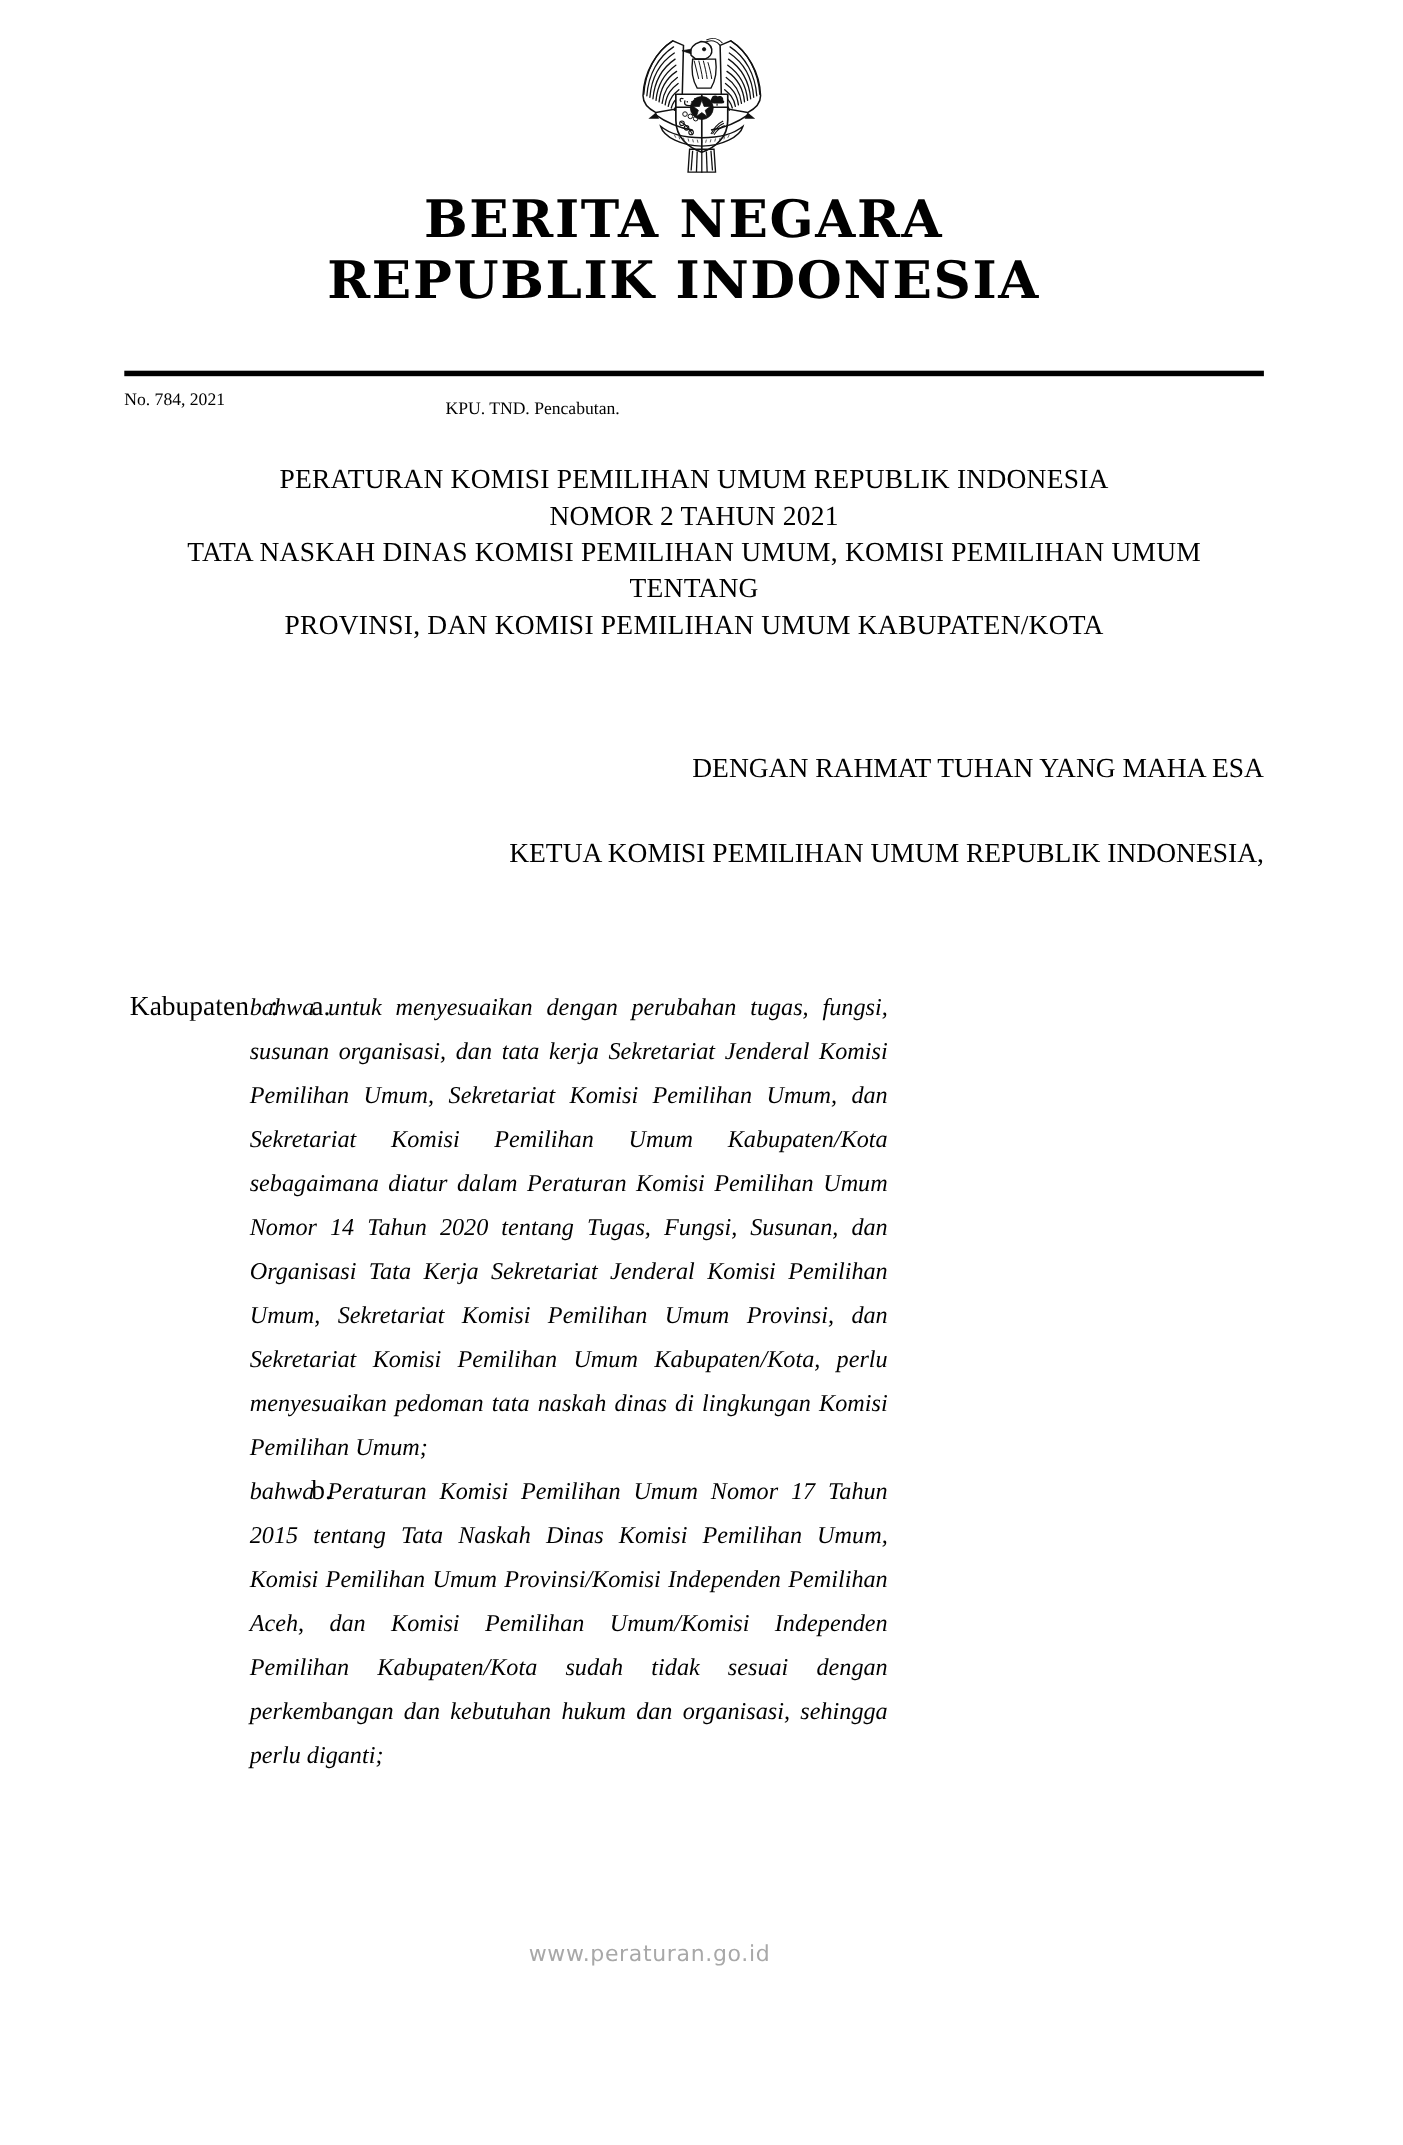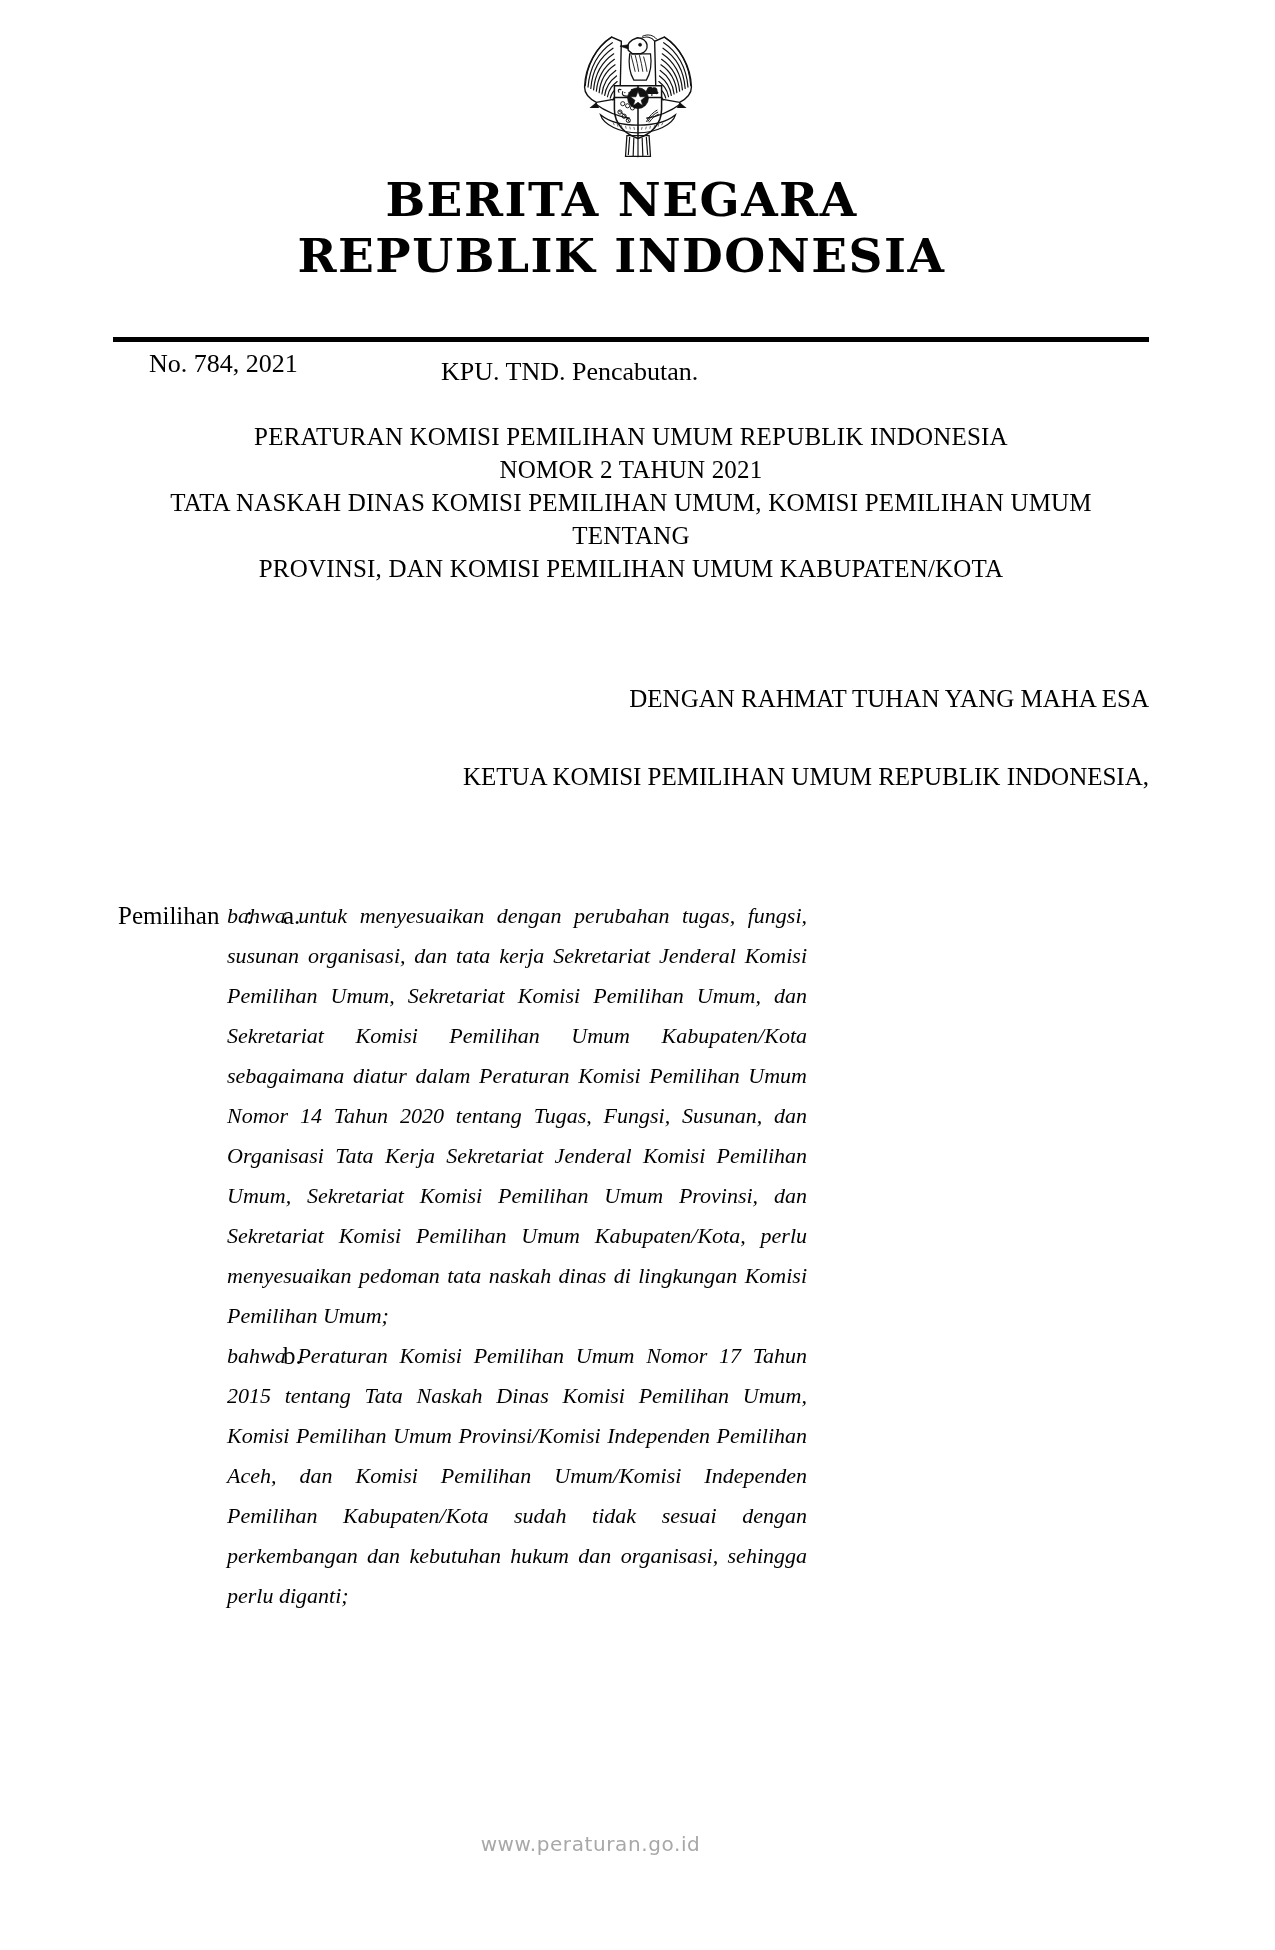--- a/index.html
+++ b/index.html
@@ -67,24 +67,23 @@
     background: #000000;
   }
 
   
   .no-line {
     position: absolute;
     left: 113px;
     top: 348px;
     width: 1040px;
     height: 32px;
-    font-size: 26px;
+    font-size: 16px;
     line-height: 32px;
     white-space: nowrap;
-    margin-left: 36px;
   }
   .no-line .nomor {
     position: absolute;
     left: 0;
     top: 0;
   }
   .no-line .subject {
     position: absolute;
     left: 292px;
     top: 8px;
@@ -159,21 +158,21 @@
     text-justify: inter-word;
     hyphens: none;
     font-style: italic;
   }
   .cons-text.last-left > :last-child { }
 
   
   .footer {
     position: absolute;
     left: 0;
-    top: 1832px;
+    top: 1764px;
     width: 1181px;
     text-align: center;
     padding-right: 0px;
   }
   .footer .wm {
     font-family: "DejaVu Sans", "Liberation Sans", sans-serif;
     font-size: 20px;
     letter-spacing: 0.6px;
     color: #a8a8a8;
   }
@@ -327,21 +326,21 @@
     <div class="tline">PROVINSI, DAN KOMISI PEMILIHAN UMUM KABUPATEN/KOTA</div>
   </div>
 
   <div class="center-line" id="dengan-rahmat">DENGAN RAHMAT TUHAN YANG MAHA ESA</div>
 
   <div class="center-line" id="ketua-kpu">KETUA KOMISI PEMILIHAN UMUM REPUBLIK INDONESIA,</div>
 
   <div class="considering">
 
     <div class="cons-row">
-      <span class="cons-label">Pemilihan</span>
+      <span class="cons-label">Kabupaten</span>
       <span class="cons-colon">:</span>
       <span class="cons-letter">a.</span>
       <div class="cons-text">bahwa untuk menyesuaikan dengan perubahan tugas, fungsi, susunan organisasi, dan tata kerja Sekretariat Jenderal Komisi Pemilihan Umum, Sekretariat Komisi Pemilihan Umum, dan Sekretariat Komisi Pemilihan Umum Kabupaten/Kota sebagaimana diatur dalam Peraturan Komisi Pemilihan Umum Nomor 14 Tahun 2020 tentang Tugas, Fungsi, Susunan, dan Organisasi Tata Kerja Sekretariat Jenderal Komisi Pemilihan Umum, Sekretariat Komisi Pemilihan Umum Provinsi, dan Sekretariat Komisi Pemilihan Umum Kabupaten/Kota, perlu menyesuaikan pedoman tata naskah dinas di lingkungan Komisi Pemilihan Umum;</div>
     </div>
 
     <div class="cons-row">
       <span class="cons-letter">b.</span>
       <div class="cons-text">bahwa Peraturan Komisi Pemilihan Umum Nomor 17 Tahun 2015 tentang Tata Naskah Dinas Komisi Pemilihan Umum, Komisi Pemilihan Umum Provinsi/Komisi Independen Pemilihan Aceh, dan Komisi Pemilihan Umum/Komisi Independen Pemilihan Kabupaten/Kota sudah tidak sesuai dengan perkembangan dan kebutuhan hukum dan organisasi, sehingga perlu diganti;</div>
     </div>
 

